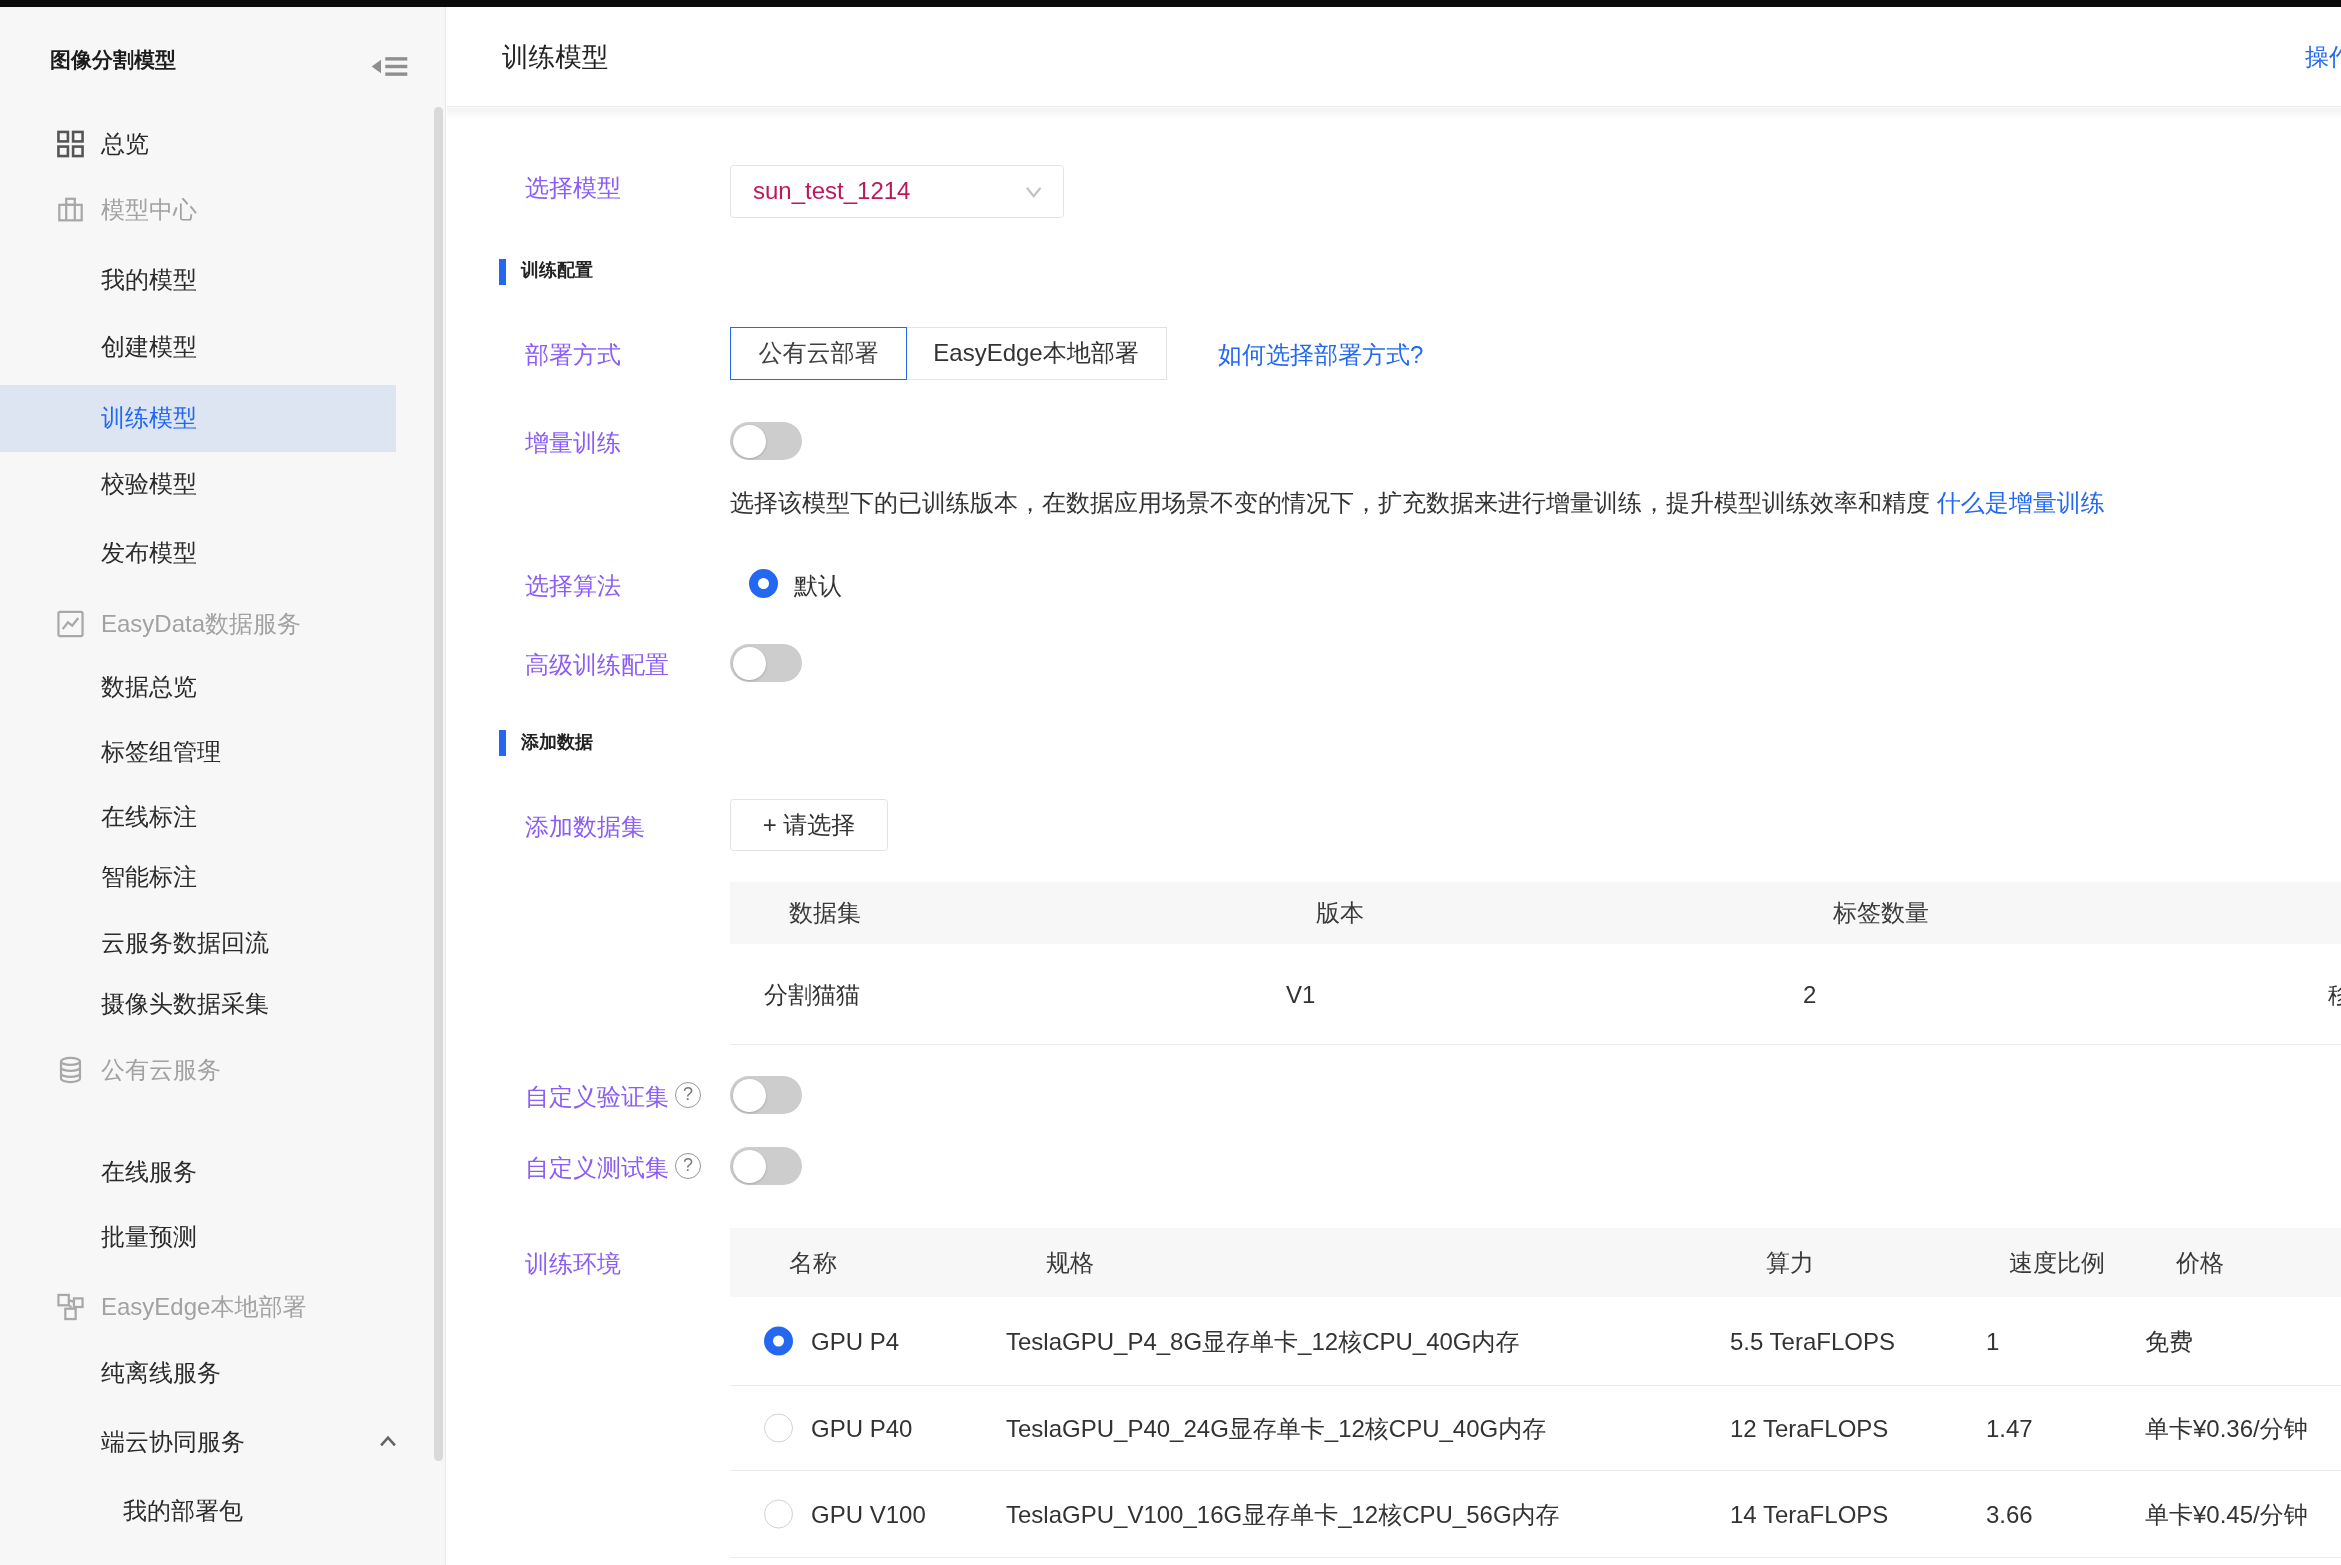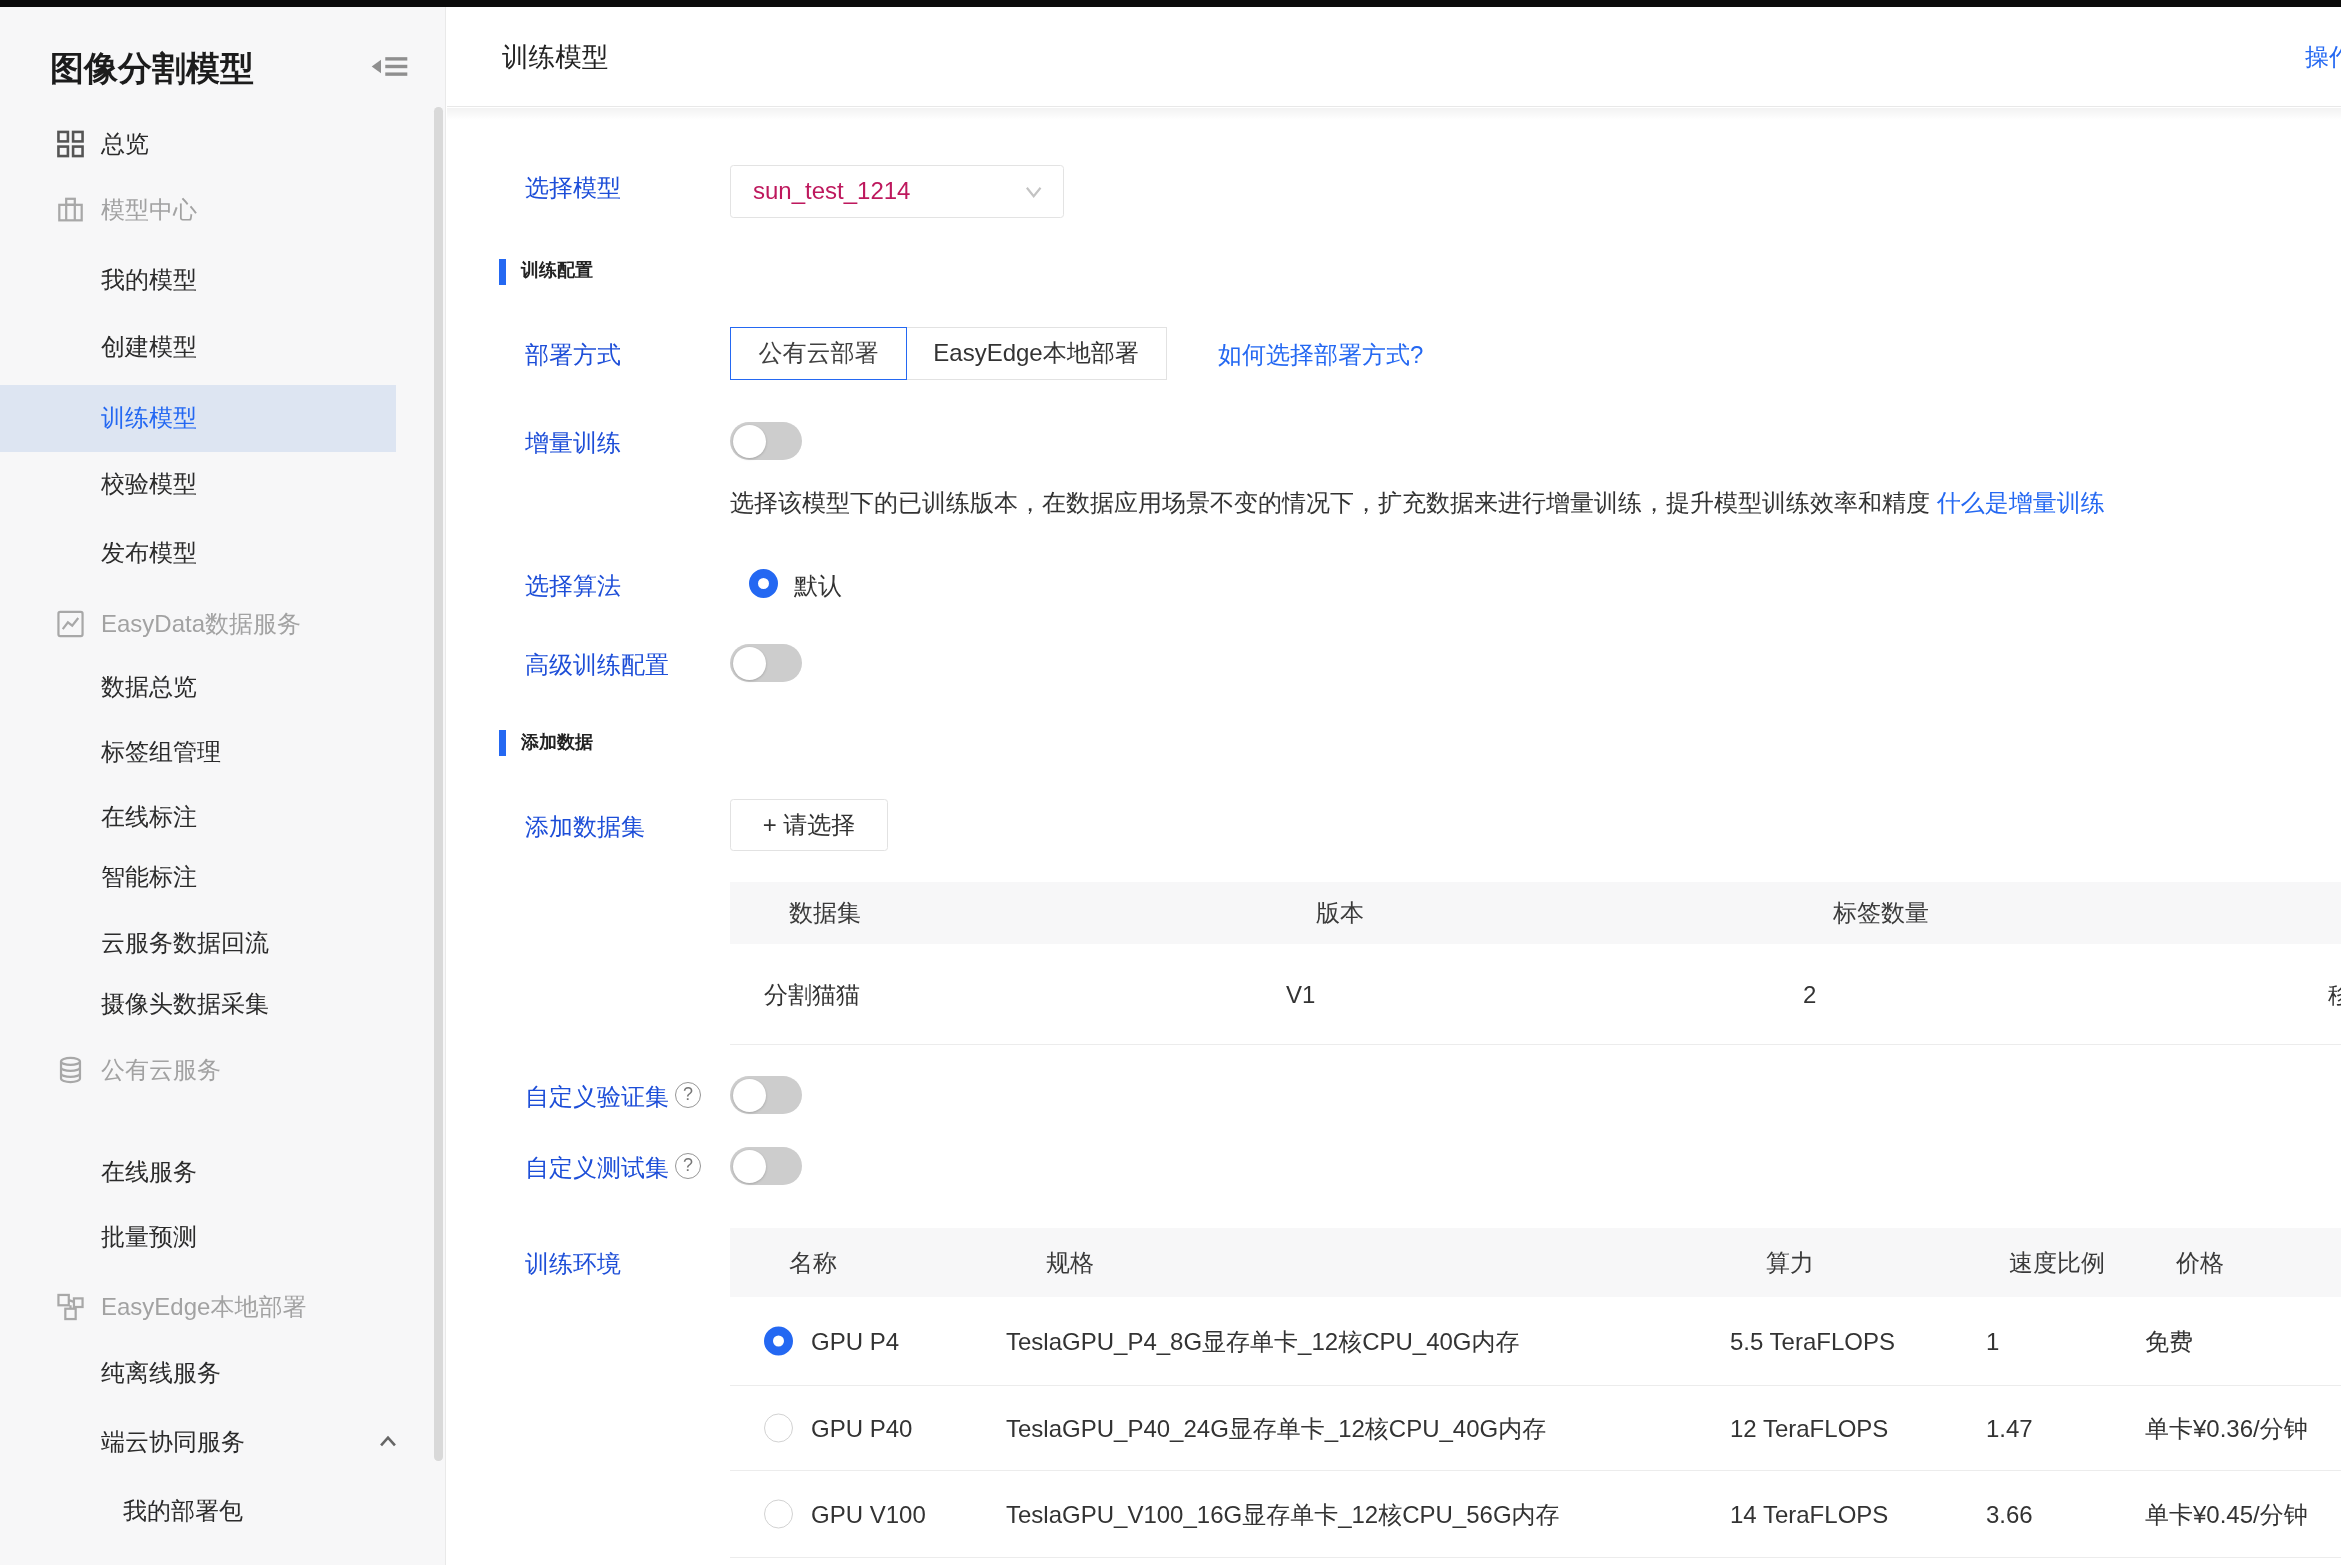--- a/index.html
+++ b/index.html
@@ -4,39 +4,39 @@
 <style>
   * { box-sizing: border-box; margin: 0; padding: 0; }
   html,body { width: 2342px; height: 1565px; overflow: hidden; }
   body { font-family: "Liberation Sans", "DejaVu Sans", sans-serif; font-size: 24px; color:#333; background:#fff; }
   .page { position:relative; width:2342px; height:1565px; overflow:hidden; background:#fff; }
 
   .topbar { position:absolute; left:0; top:0; width:2342px; height:6.9px; background:#0b0b0b; }
 
   
   .sidebar { position:absolute; left:0; top:6.9px; width:446px; height:1558px; background:#f7f7f8; border-right:0.9px solid #e9e9e9; }
-  .sb-title { position:absolute; left:50px; top:39px; font-size:34px; font-weight:bold; color:#1c1c1c; }
+  .sb-title { position:absolute; left:50px; top:39px; font-size:21px; font-weight:bold; color:#1c1c1c; }
   .collapse-btn { position:absolute; left:370px; top:43px; width:39px; height:33px; cursor:pointer; }
   .sb-scroll { position:absolute; left:434px; top:100px; width:8.6px; height:1354px; border-radius:4.3px; background:#d9d9d9; }
 
   .nav-item { position:absolute; left:0; width:396px; height:67px; display:flex; align-items:center; padding-left:101px; color:#2b2b2b; cursor:pointer; }
   .nav-item.group { color:#a2a2a2; cursor:default; }
   .nav-item.active { background:#dde5f2; color:#2468f2; }
   .nav-item.sub { padding-left:123px; }
   .nav-icon { position:absolute; left:55px; top:50%; transform:translateY(-50%); width:31px; height:31px; }
   .nav-caret { position:absolute; left:375px; top:50%; transform:translateY(-50%); width:26px; height:26px; }
 
   
   .main-header { position:absolute; left:447px; top:6.9px; width:1895px; height:100px; background:#fff; border-bottom:0.9px solid #e8e8e8; }
   .main-title { position:absolute; left:55px; top:0; line-height:100px; font-size:26.6px; font-weight:500; color:#222; }
   .header-action { position:absolute; left:1858px; top:0; line-height:100px; color:#2468f2; white-space:nowrap; cursor:pointer; }
   .header-shadow { position:absolute; left:447px; top:108px; width:1895px; height:12px; background:linear-gradient(rgba(0,0,0,0.05), rgba(0,0,0,0)); }
 
   
-  .flabel { position:absolute; color:#1d4ed8; white-space:nowrap; }
+  .flabel { position:absolute; color:#8b5cf6; white-space:nowrap; }
   .section-hd { position:absolute; font-size:18px; font-weight:bold; color:#222; }
   .section-bar { position:absolute; width:6.9px; height:26px; background:#2468f2; }
 
   .select-box { position:absolute; left:730px; top:165px; width:334px; height:53px; border:1.7px solid #e3e3e3; border-radius:3.4px; background:#fff; cursor:pointer; }
   .select-box .val { position:absolute; left:22px; line-height:50px; color:#be185d; }
   .select-box svg { position:absolute; right:15.4px; top:13.7px; }
 
   .seg { position:absolute; top:327px; height:53px; line-height:50px; text-align:center; background:#fff; cursor:pointer; }
   .seg.sel { left:730px; width:177px; border:1.7px solid #2468f2; color:#404040; z-index:2; }
   .seg.unsel { left:905px; width:262px; border:1.7px solid #e2e2e2; color:#333; }

